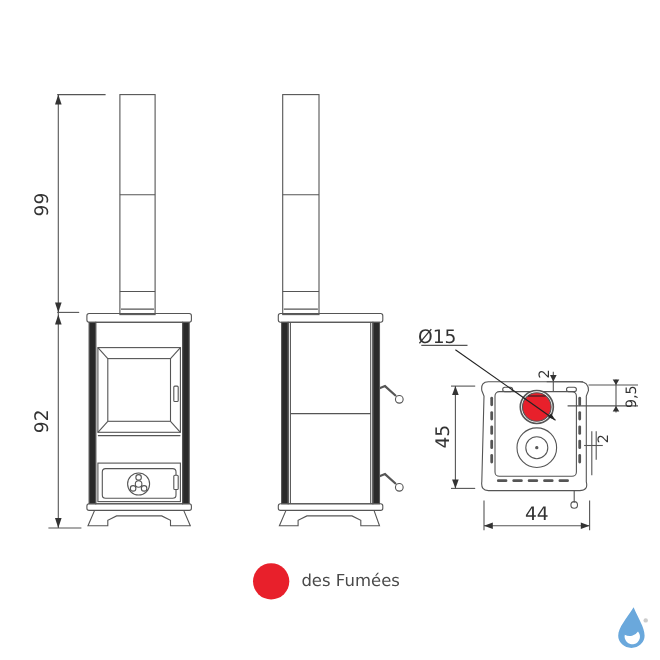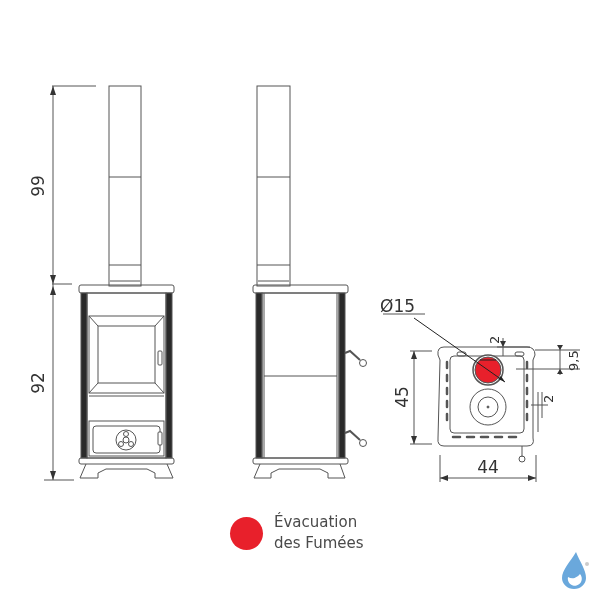--- a/index.html
+++ b/index.html
@@ -162,21 +162,20 @@
   <text class="dim-label" x="488" y="473" text-anchor="middle">44</text>
   <text class="dim-label" x="380" y="312">Ø15</text>
   <text class="dim-small" transform="translate(499,344) rotate(-90)">2</text>
   <text class="dim-small" transform="translate(578,371) rotate(-90)">9,5</text>
   <text class="dim-small" transform="translate(553,403) rotate(-90)">2</text>
 </svg>
 
 <div class="legend">
   <div class="legend-dot" style="background:#e8202b;"></div>
   <div class="legend-text">
-    <div>Évacuation</div>
     <div>des Fumées</div>
   </div>
 </div>
 
 <svg class="logo" viewBox="0 0 36 40">
   <path d="M20 2 C14 12 6 20 6 28 A12 11 0 0 0 30 28 C30 20 24 12 20 2 Z" fill="#6aa8dc"></path>
   <path d="M12 27 A7 7 0 1 0 24 24 A9 9 0 0 1 12 27 Z" fill="#ffffff"></path>
   <circle cx="31" cy="14" r="2" fill="#cccccc"></circle>
 </svg>
 

